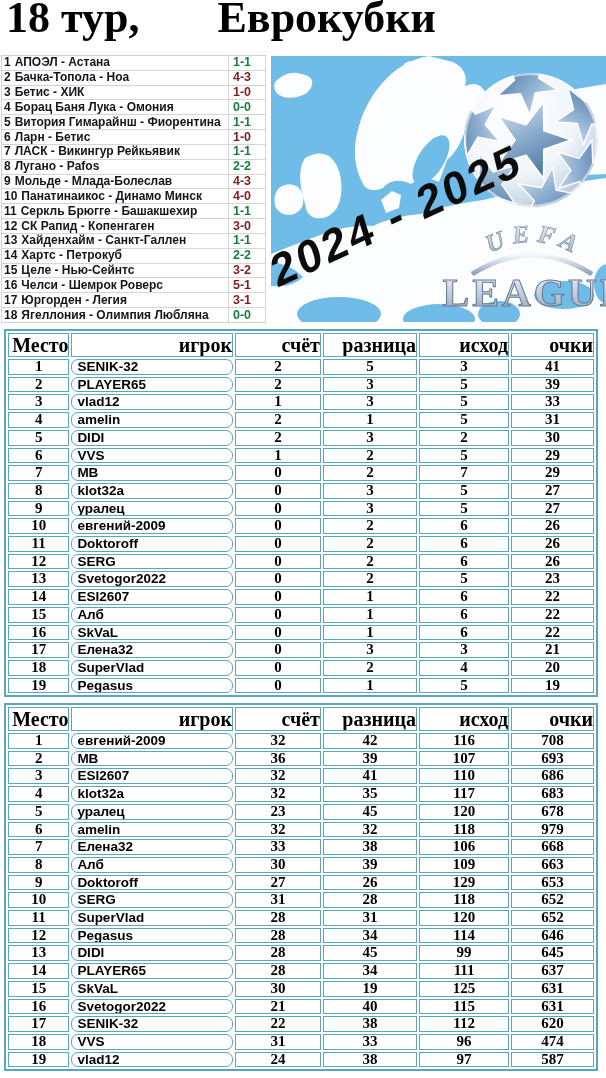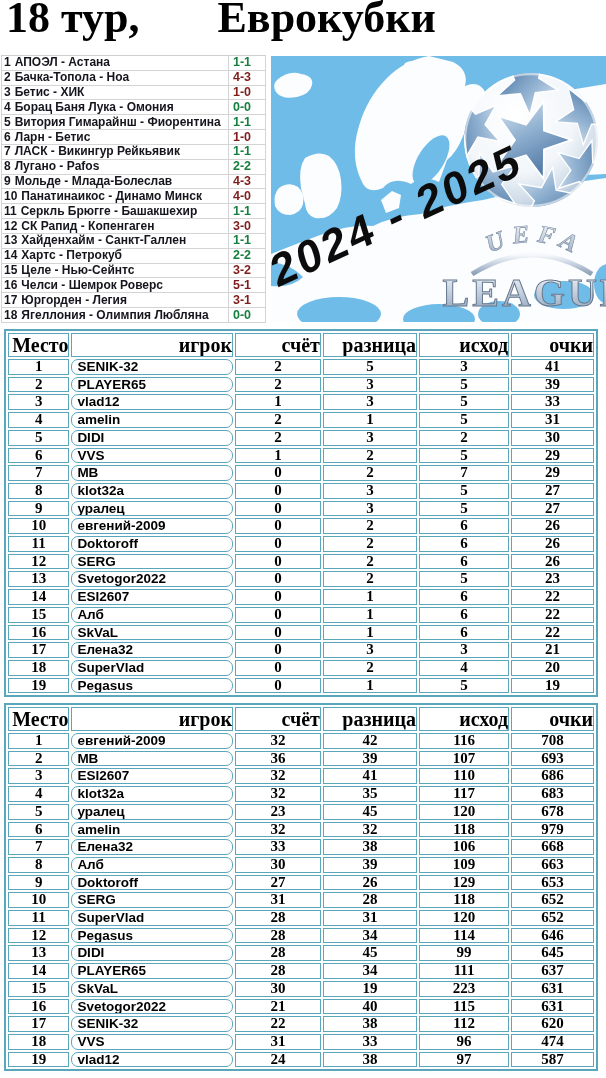--- a/index.html
+++ b/index.html
@@ -642,21 +642,21 @@
           <td class="num">34</td>
           <td class="num">111</td>
           <td class="num">637</td>
         </tr>
 
         <tr>
           <td class="num">15</td>
           <td class="player">SkVaL</td>
           <td class="num">30</td>
           <td class="num">19</td>
-          <td class="num">223</td>
+          <td class="num">125</td>
           <td class="num">631</td>
         </tr>
 
         <tr>
           <td class="num">16</td>
           <td class="player">Svetogor2022</td>
           <td class="num">21</td>
           <td class="num">40</td>
           <td class="num">115</td>
           <td class="num">631</td>

